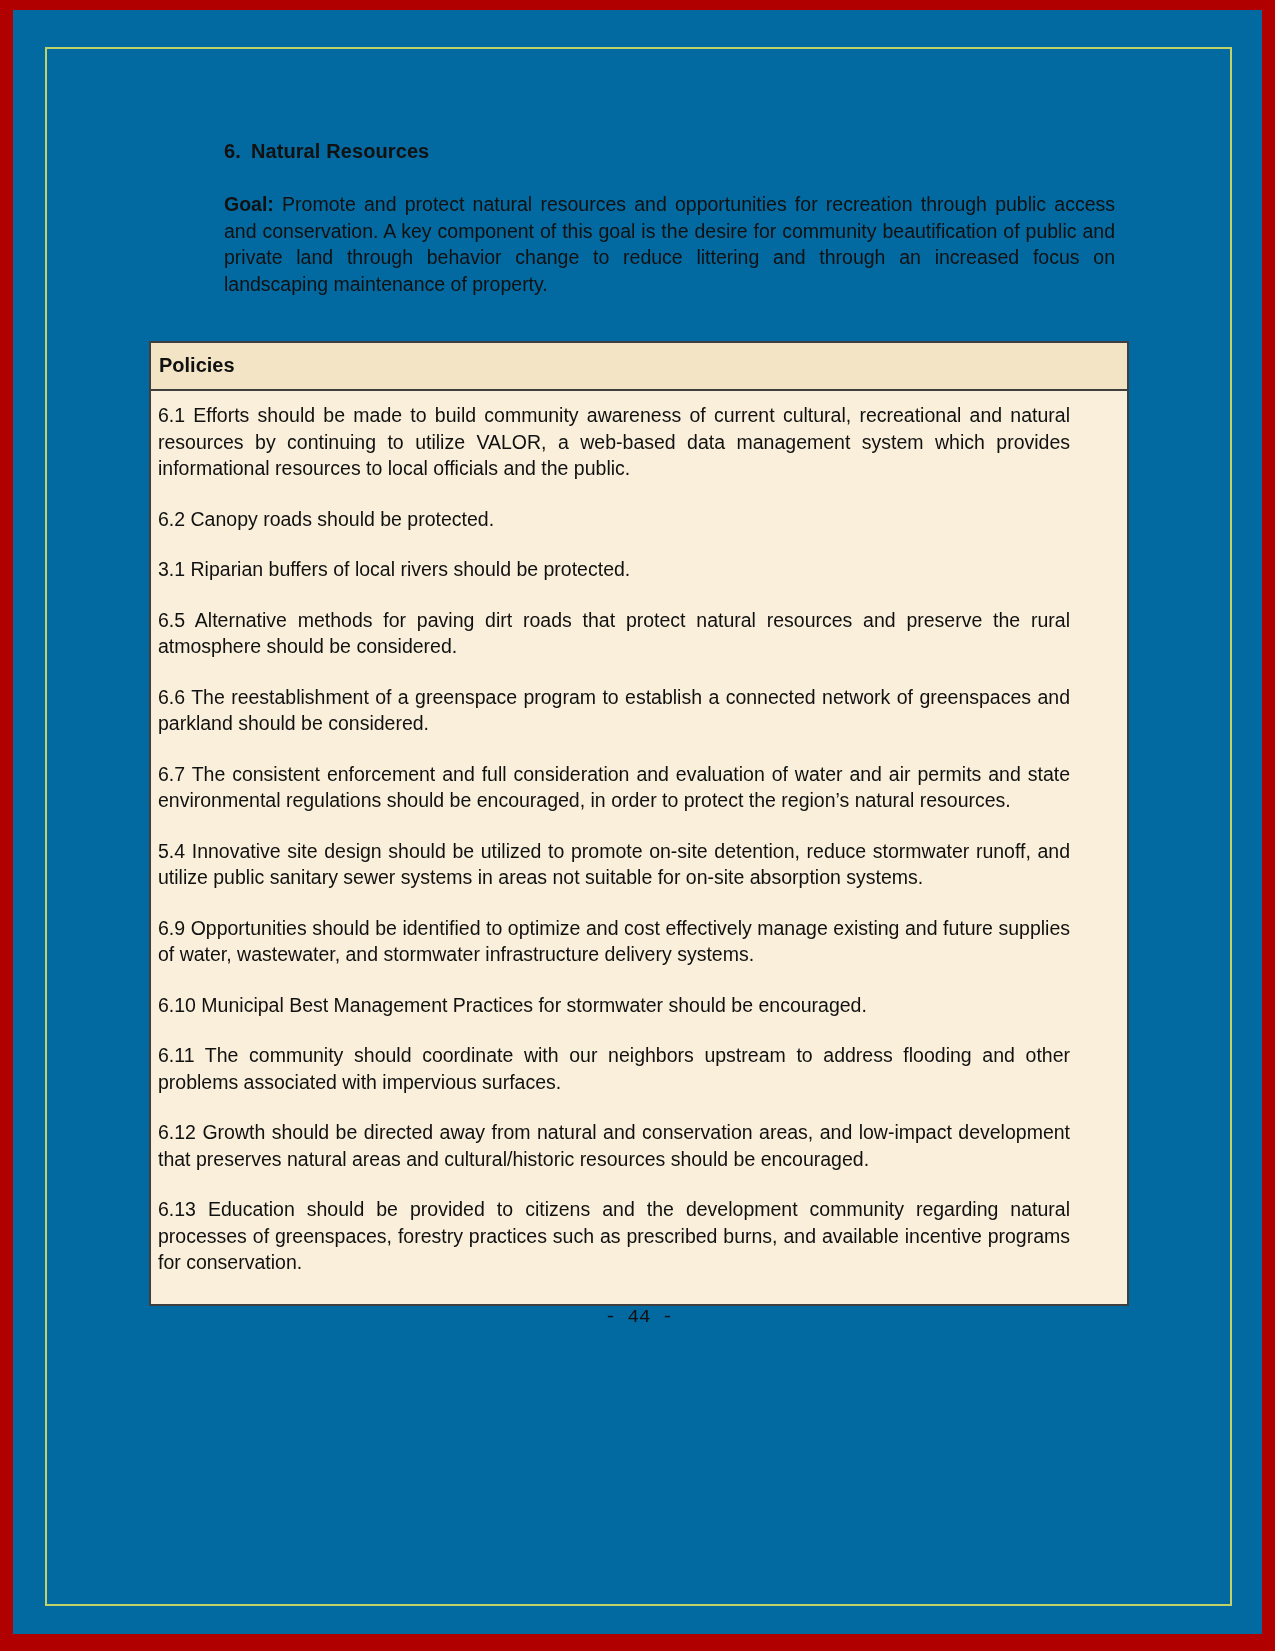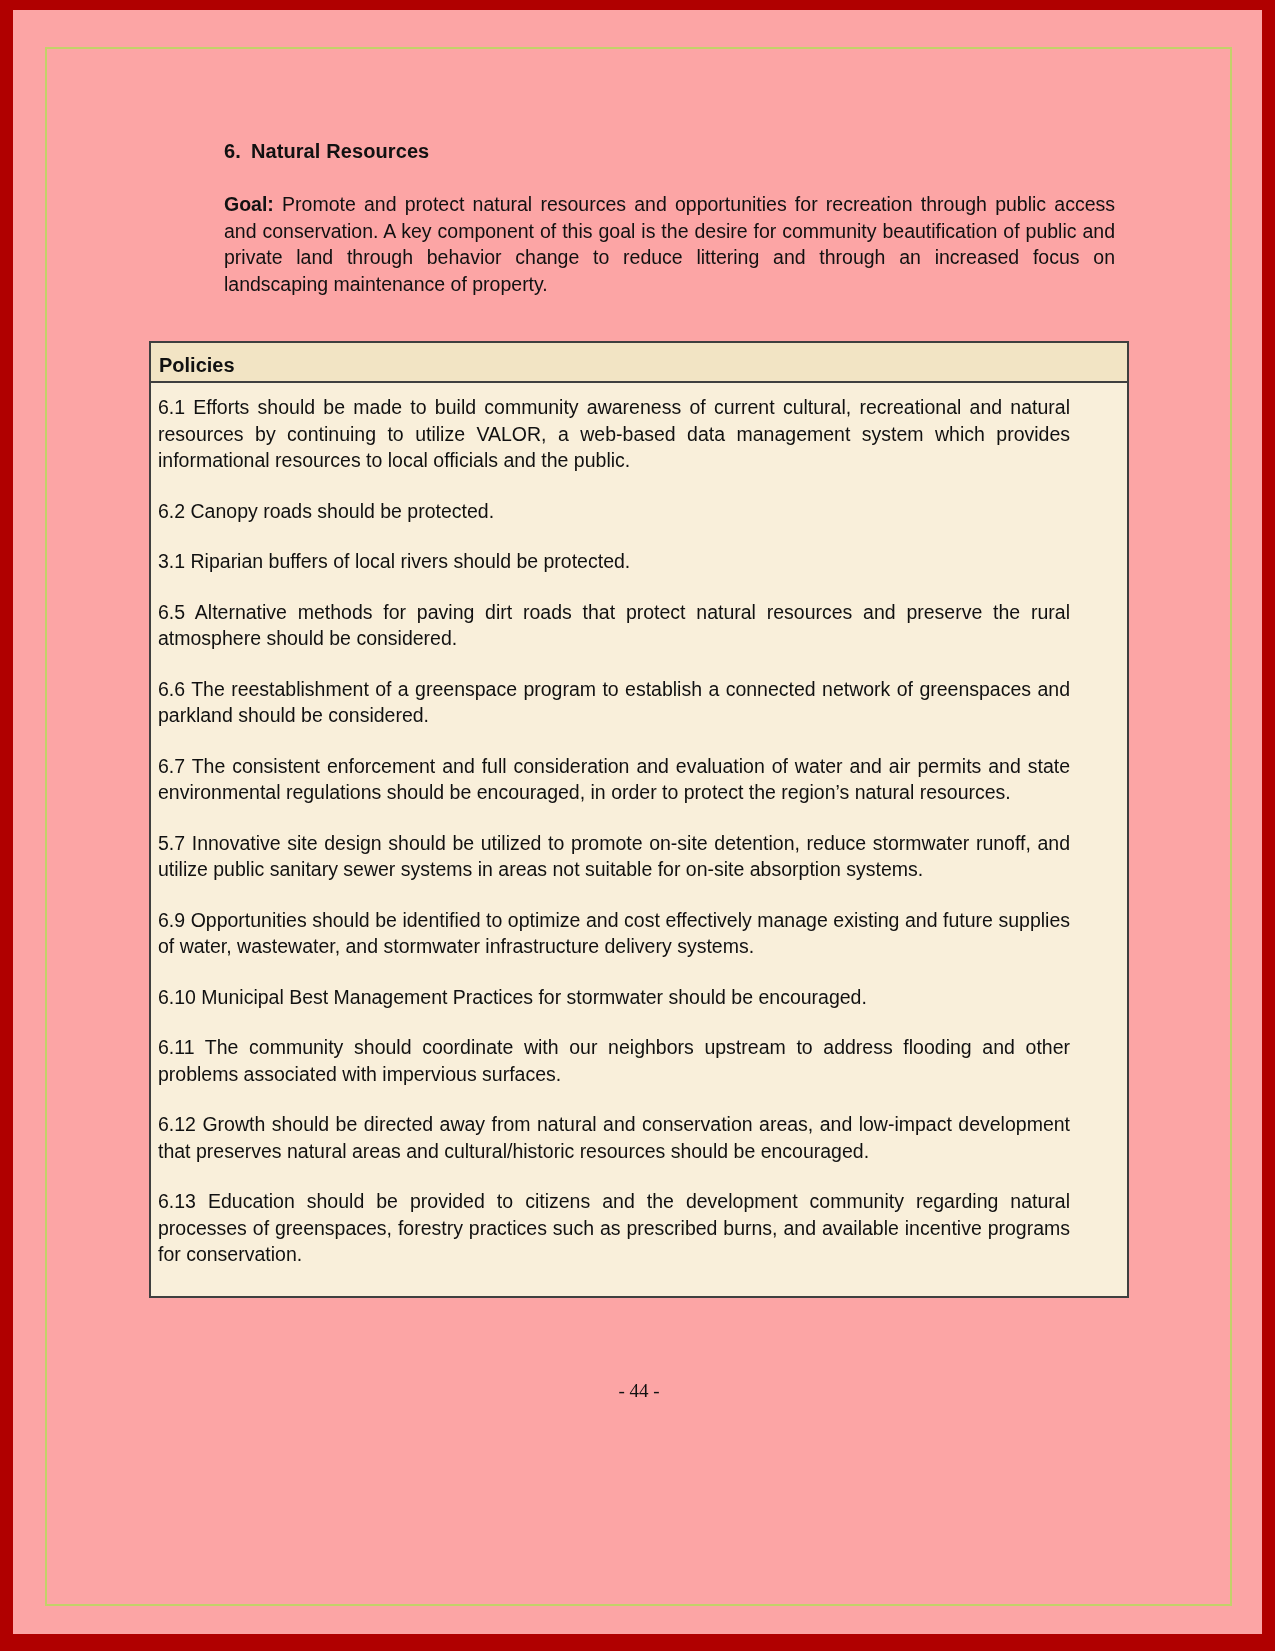--- a/index.html
+++ b/index.html
@@ -11,21 +11,21 @@
     background: var(--frame-red, #b00000);
     padding: 10px 13px 17px 13px;
     position: relative;
     font-family: "Liberation Sans", "DejaVu Sans", sans-serif;
     color: #111111;
   }
 
   .sheet {
     width: 100%;
     height: 100%;
-    background: #fca5a5;
+    background: #0369a1;
     position: relative;
     overflow: hidden;
   }
 
   .accent-border {
     position: absolute;
     left: 32px;
     top: 37px;
     right: 30px;
     bottom: 28px;
@@ -59,42 +59,41 @@
   .policies-table {
     margin-top: 44px;
     border: 2px solid var(--table-border, #3f3f3f);
     width: 100%;
   }
 
   .policies-header {
     background: var(--header-tan, #f2e4c4);
     font-weight: bold;
     font-size: 20px;
-    padding: 11px 8px 4px 8px;
+    padding: 11px 8px 12px 8px;
     border-bottom: 2px solid var(--table-border, #3f3f3f);
   }
 
   .policies-body {
     background: var(--body-tan, #f9efda);
     padding: 2px 57px 28px 7px;
   }
 
   .policy {
     font-size: 19.5px;
     line-height: 1.36;
     text-align: justify;
     margin: 24px 0 0 0;
   }
   .policy:first-child { margin-top: 9px; }
 
   .page-number {
-    font-family: Liberation Serif, serif;
+    font-family: Liberation Mono, monospace;
     font-size: 19px;
     text-align: center;
-    margin-top: 82px;
     color: #111111;
   }
 </style>
 </head>
 <body>
 
 <div class="canvas">
   <div class="sheet">
     <div class="accent-border"></div>
 
@@ -111,21 +110,21 @@
 
       <div class="policies-table">
         <div class="policies-header">Policies</div>
         <div class="policies-body">
             <p class="policy">6.1 Efforts should be made to build community awareness of current cultural, recreational and natural resources by continuing to utilize VALOR, a web-based data management system which provides informational resources to local officials and the public.</p>
             <p class="policy">6.2 Canopy roads should be protected.</p>
             <p class="policy">3.1 Riparian buffers of local rivers should be protected.</p>
             <p class="policy">6.5 Alternative methods for paving dirt roads that protect natural resources and preserve the rural atmosphere should be considered.</p>
             <p class="policy">6.6 The reestablishment of a greenspace program to establish a connected network of greenspaces and parkland should be considered.</p>
             <p class="policy">6.7 The consistent enforcement and full consideration and evaluation of water and air permits and state environmental regulations should be encouraged, in order to protect the region’s natural resources.</p>
-            <p class="policy">5.7 Innovative site design should be utilized to promote on-site detention, reduce stormwater runoff, and utilize public sanitary sewer systems in areas not suitable for on-site absorption systems.</p>
+            <p class="policy">5.4 Innovative site design should be utilized to promote on-site detention, reduce stormwater runoff, and utilize public sanitary sewer systems in areas not suitable for on-site absorption systems.</p>
             <p class="policy">6.9 Opportunities should be identified to optimize and cost effectively manage existing and future supplies of water, wastewater, and stormwater infrastructure delivery systems.</p>
             <p class="policy">6.10 Municipal Best Management Practices for stormwater should be encouraged.</p>
             <p class="policy">6.11 The community should coordinate with our neighbors upstream to address flooding and other problems associated with impervious surfaces.</p>
             <p class="policy">6.12 Growth should be directed away from natural and conservation areas, and low-impact development that preserves natural areas and cultural/historic resources should be encouraged.</p>
             <p class="policy">6.13 Education should be provided to citizens and the development community regarding natural processes of greenspaces, forestry practices such as prescribed burns, and available incentive programs for conservation.</p>
           </div>
       </div>
 
       <div class="page-number">- 44 -</div>
 

